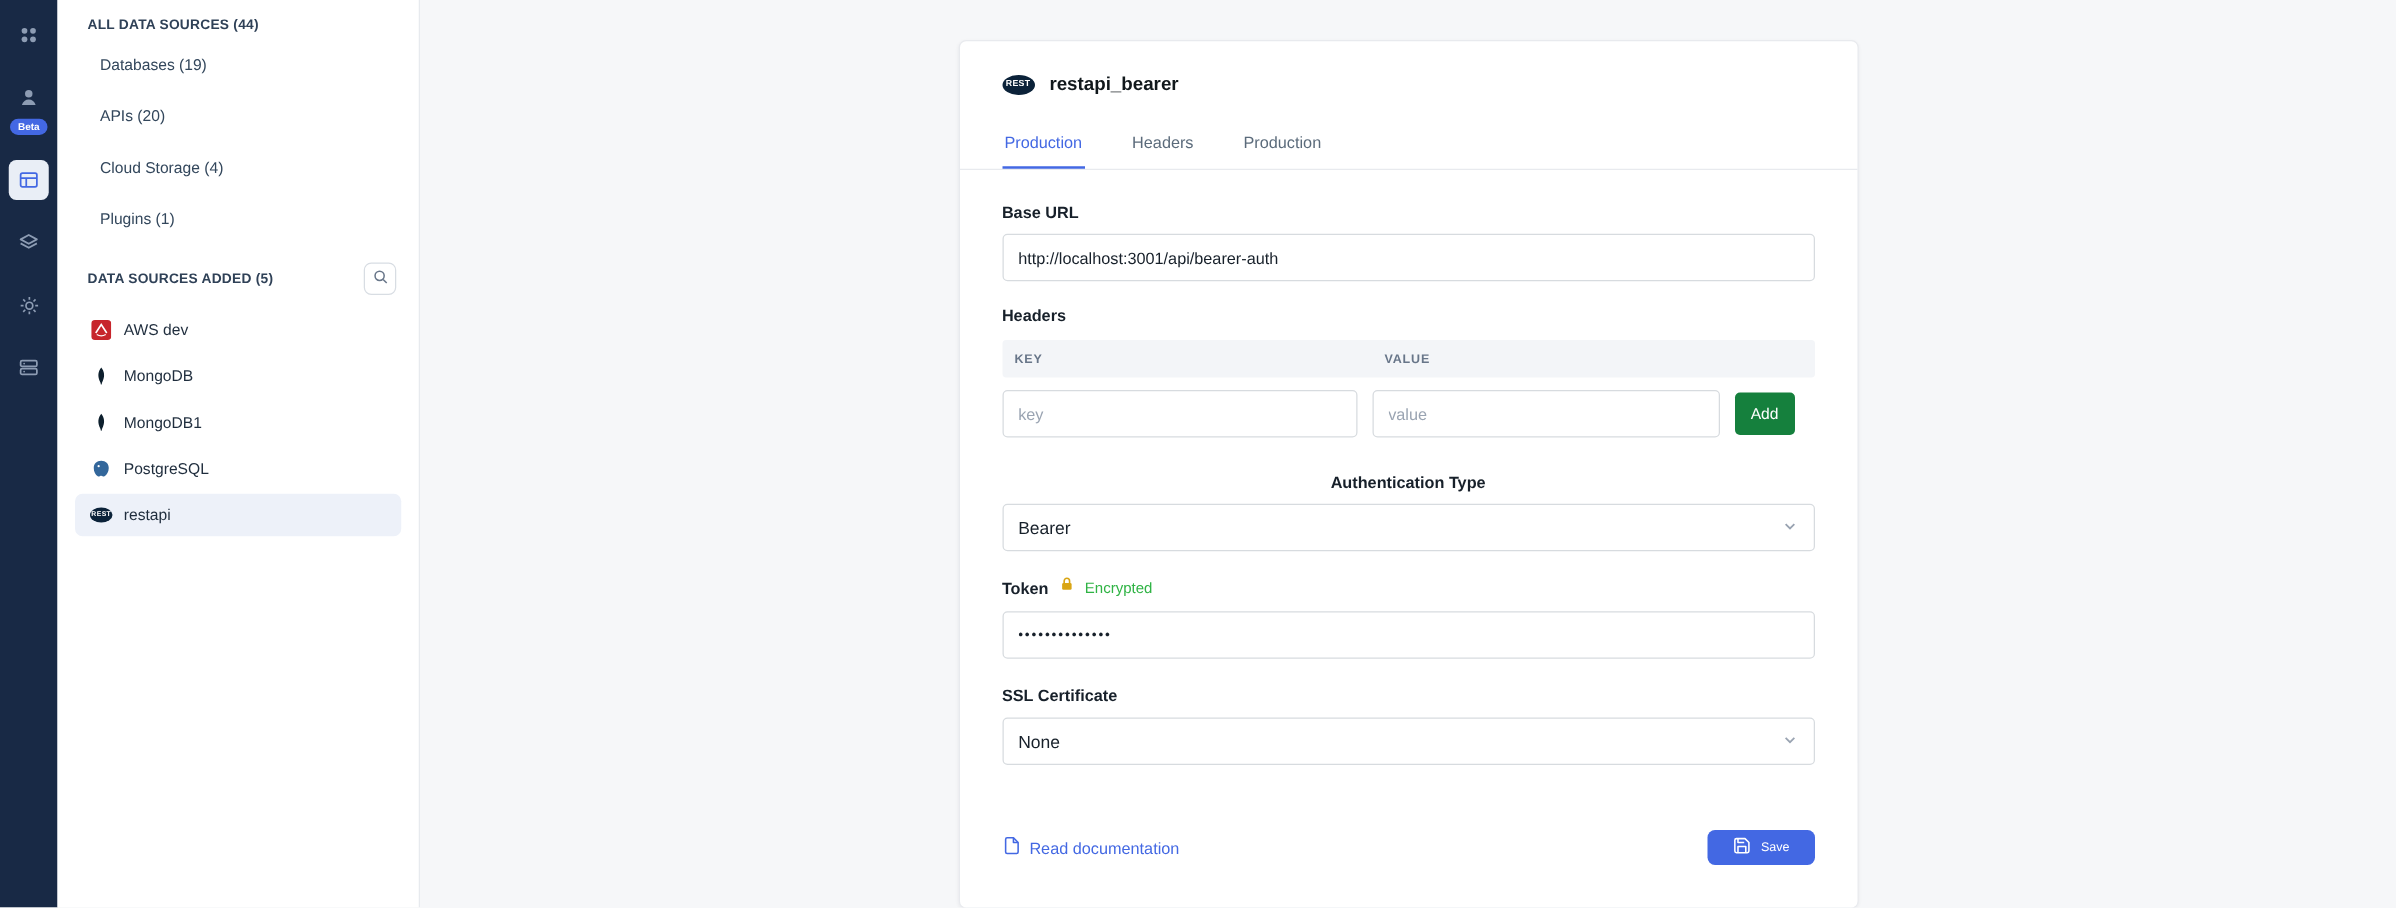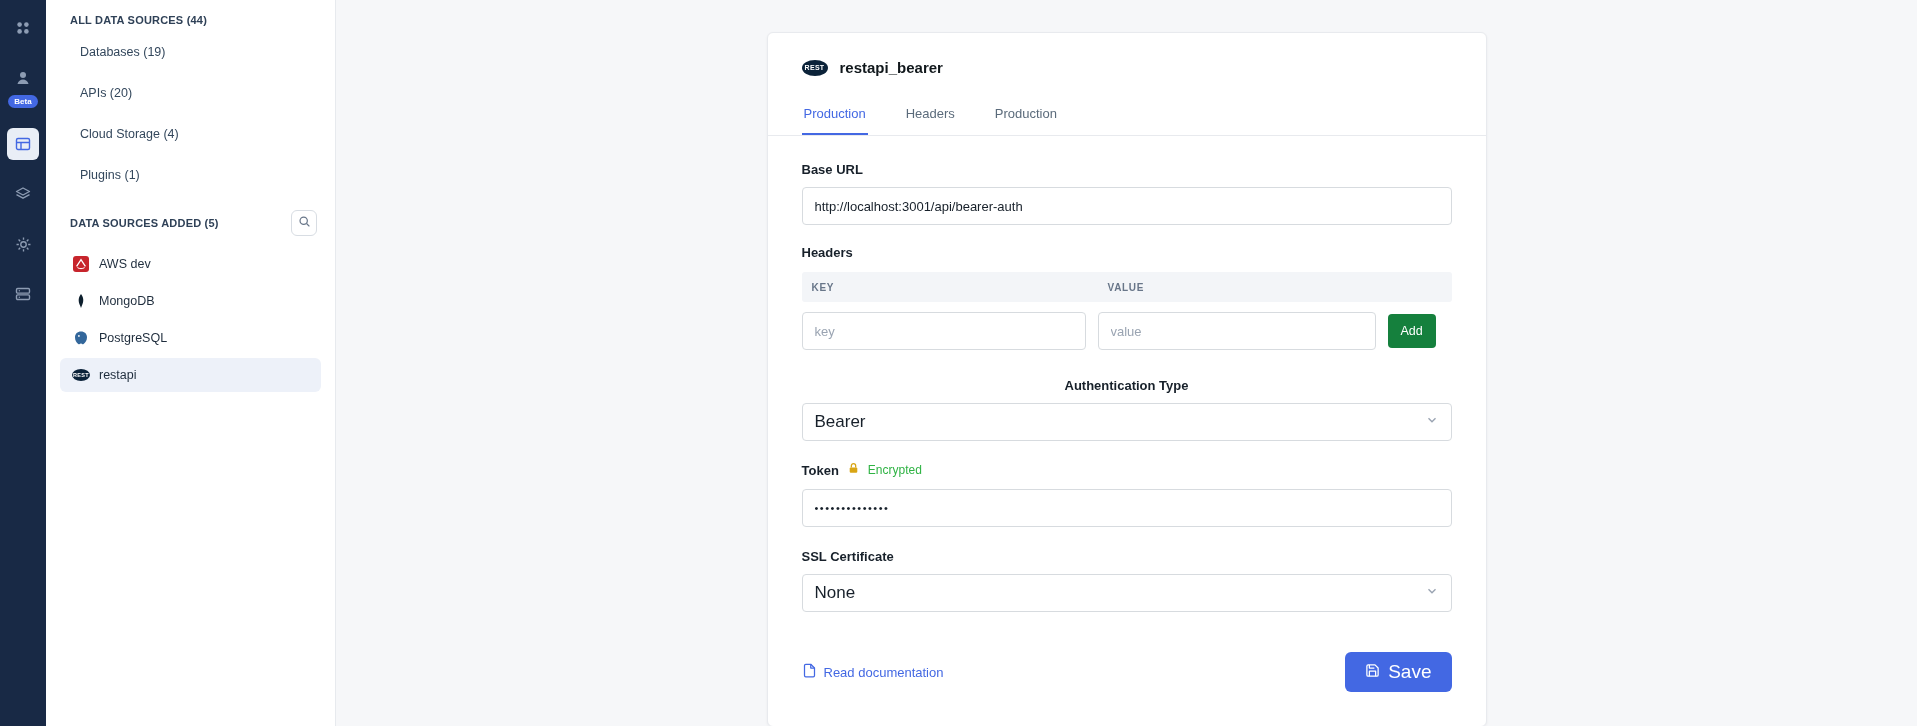--- a/index.html
+++ b/index.html
@@ -89,21 +89,21 @@
 
   .form-label { font-size:13px; font-weight:700; color:#17202a; }
   .text-input {
     width:100%; height:38px; border:1px solid #d7dbdf; border-radius:4px;
     padding:0 12px; font-size:13px; color:#17202a; background:#fff;
     font-family:inherit; outline:none;
   }
   .text-input::placeholder { color:#9aa4b2; }
   .select {
     width:100%; height:38px; border:1px solid #d7dbdf; border-radius:4px;
-    padding:0 12px; background:#fff; font-size:17px; color:#17202a;
+    padding:0 12px; background:#fff; font-size:14px; color:#17202a;
     display:flex; align-items:center; justify-content:space-between; cursor:pointer;
   }
   .mt10 { margin-top:10px; }
   .fg-baseurl { margin-top:26px; }
   .fg-headers { margin-top:20px; }
   .fg-auth { margin-top:28px;text-align:center; }
   .fg-token { margin-top:20px; }
   .fg-ssl { margin-top:22px; }
 
   .kv-header {
@@ -129,21 +129,21 @@
   .footer {
     margin-top:auto; display:flex; align-items:center; justify-content:space-between;
   }
   .doc-link {
     display:flex; align-items:center; gap:7px;
     color:#4368e3; font-size:13px; text-decoration:none; cursor:pointer;
   }
   .save-btn {
     display:flex; align-items:center; gap:8px;
     background:#4368e3; color:#fff; border:none; border-radius:6px;
-    height:40px; padding:0 20px; font-size:19px; font-weight:500;
+    height:28px; padding:0 20px; font-size:10px; font-weight:500;
     cursor:pointer; font-family:inherit;
   }
 </style>
 </head>
 <body>
 
 <div class="app">
 
   <nav class="rail">
     <div class="rail-btn">
@@ -222,20 +222,28 @@
       <span class="ds-icon">
         <svg width="16" height="16" viewBox="0 0 16 16">
             <path d="M8 1C5.6 4.2 4.6 7.6 7.4 13.2l.3 1.4h.6l.3-1.4C11.4 7.6 10.4 4.2 8 1z" fill="#0d1f2d"></path>
           </svg>
       </span>
       <span>MongoDB</span>
     </div>
     <div class="ds-item">
       <span class="ds-icon">
         <svg width="16" height="16" viewBox="0 0 16 16">
+            <path d="M8 1C5.6 4.2 4.6 7.6 7.4 13.2l.3 1.4h.6l.3-1.4C11.4 7.6 10.4 4.2 8 1z" fill="#0d1f2d"></path>
+          </svg>
+      </span>
+      <span>MongoDB1</span>
+    </div>
+    <div class="ds-item">
+      <span class="ds-icon">
+        <svg width="16" height="16" viewBox="0 0 16 16">
             <path d="M8 1.5c3.6 0 6 2.3 6 5.8 0 3-1.6 5.6-3.4 6.6-.9.5-1.7.3-2.1-.3-.2.1-.7.2-1.1 0-.5.6-1.3.8-2.2.3C3.4 12.9 2 10.3 2 7.3 2 3.8 4.4 1.5 8 1.5z" fill="#33679b"></path>
             <circle cx="5.9" cy="5.9" r=".9" fill="#fff"></circle>
           </svg>
       </span>
       <span>PostgreSQL</span>
     </div>
     <div class="ds-item selected">
       <span class="ds-icon">
         <div class="rest-oval">REST</div>
       </span>

